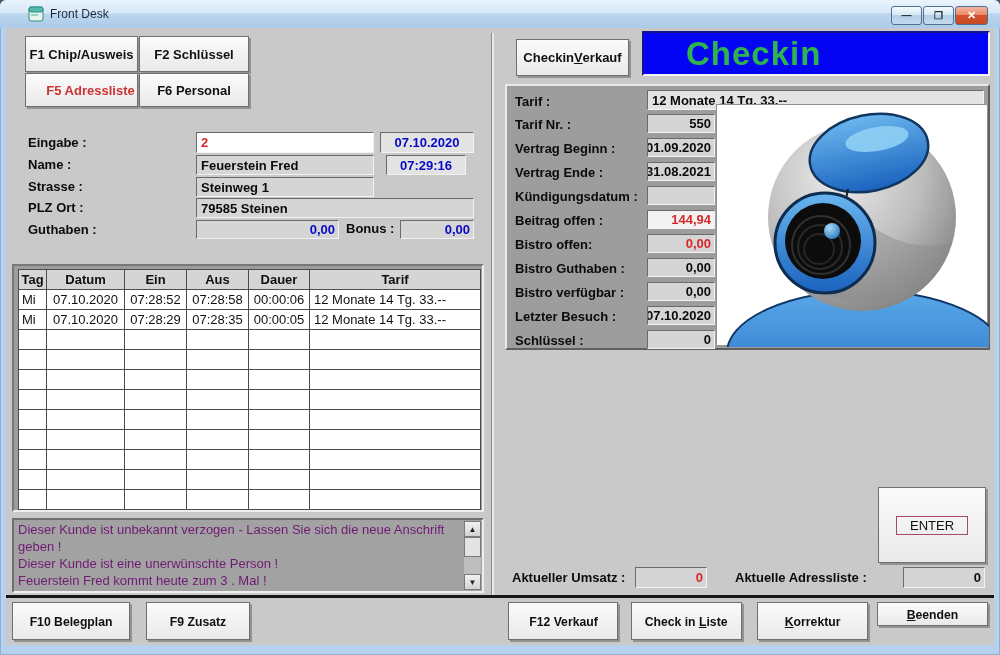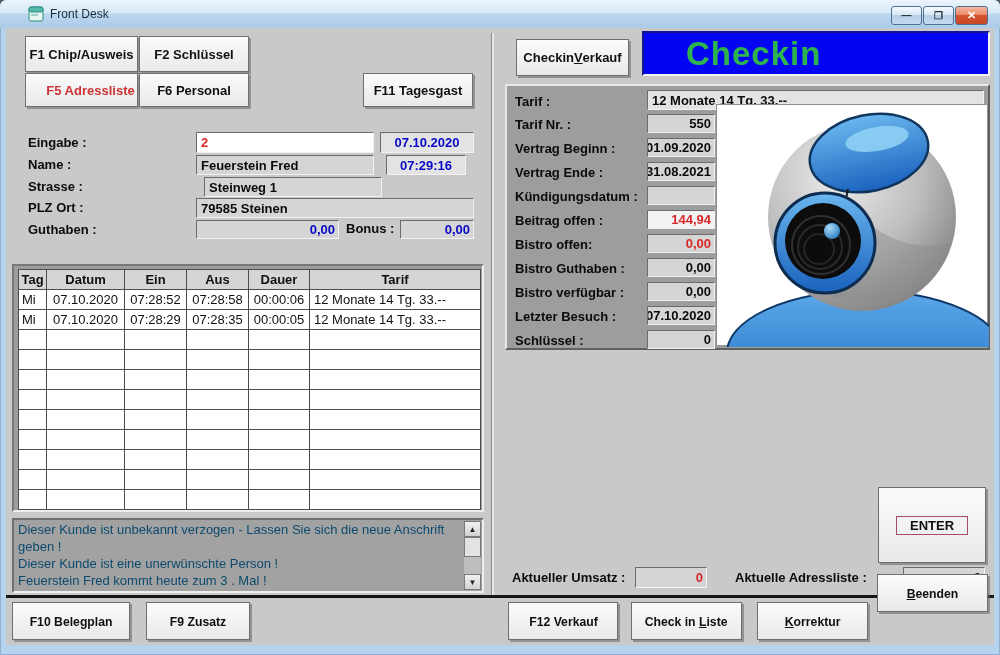--- a/index.html
+++ b/index.html
@@ -46,41 +46,41 @@
   .tbl-wrap th{ background:#d5d5d5; font-size:13px; font-weight:bold; }
   .tbl-wrap th, .tbl-wrap td{ border:1px solid #4c4c4c; height:20px; font-size:13px;
     color:#101010; background-clip:padding-box; text-align:center; overflow:hidden; white-space:nowrap; }
   .tbl-wrap td{ background:#ffffff; }
   .tbl-wrap td:first-child{ text-align:left; padding-left:3px; }
   .tbl-wrap td:last-child{ text-align:left; padding-left:4px; }
   
   .msgbox{ position:absolute; left:12px; top:518px; width:472px; height:75px;
     background:#a2a2a2; border:2px solid; border-color:#6f6f6f #eeeeee #eeeeee #6f6f6f; overflow:hidden; }
   .msg-lines{ position:absolute; left:4px; top:1px; right:22px; bottom:0; overflow:hidden; }
-  .msg-line{ font-size:13px; line-height:17px; color:#0c4a6e; white-space:nowrap; overflow:hidden; }
+  .msg-line{ font-size:13px; line-height:17px; color:#701a75; white-space:nowrap; overflow:hidden; }
   .msg-scroll{ position:absolute; top:1px; right:1px; bottom:1px; width:17px; background:#bdbdbd; }
   .sc-btn{ position:absolute; left:0; width:17px; height:16px; background:linear-gradient(#f2f2f2,#d2d2d2);
     border:1px solid #7a7a7a; font-size:8px; color:#222; display:flex; align-items:center; justify-content:center; }
   .sc-thumb{ position:absolute; left:0; top:16px; width:17px; height:20px;
     background:#e3e3e3; border:1px solid #7a7a7a; }
   
   .vdivider{ position:absolute; left:491px; top:33px; width:3px; height:562px;
     background:linear-gradient(to right,#8a8a8a 40%,#e9e9e9 40%); }
   .banner{ position:absolute; left:642px; top:31px; width:348px; height:45px; background:#0404f4;
     border:2px solid; border-color:#16168c #f2f2f2 #f2f2f2 #16168c;
     display:flex; align-items:center; }
   .banner span{ padding-left:42px; font-size:33px; font-weight:bold; color:#2eb44e; letter-spacing:1px; }
   .panel{ position:absolute; left:505px; top:84px; width:485px; height:266px; background:#9d9d9d;
     border:2px solid; border-color:#e9e9e9 #5f5f5f #5f5f5f #e9e9e9; }
   .p-lbl{ position:absolute; left:8px; font-size:13px; font-weight:bold; color:#0b0b0b; white-space:nowrap; }
   .p-field{ position:absolute; left:140px; width:68px; height:19px; }
   .webcam-box{ position:absolute; left:716px; top:104px; width:272px; height:242px;
     background:#ffffff; border:1px solid #8f8f8f; }
   .enter-btn{ position:absolute; left:878px; top:487px; width:108px; height:76px; }
-  .enter-btn span{ border:1px solid #a84870; padding:1px 13px; font-weight:bold; }
+  .enter-btn span{ border:1px solid #a84870; padding:1px 13px; font-weight:normal; }
   .hline{ position:absolute; left:6px; top:595px; width:988px; height:3px; background:#161616; }
   
 </style>
 </head>
 <body>
 
 <div class="window">
 
   <div class="titlebar">
     <svg class="app-icon" viewBox="0 0 16 16">
@@ -99,32 +99,31 @@
         <span>✕</span>
       </div>
   </div>
 
   <div class="client"></div>
 
   <div class="btn" style="left:25px;top:36px;width:113px;height:36px;">F1 Chip/Ausweis</div>
   <div class="btn" style="left:139px;top:36px;width:110px;height:36px;">F2 Schlüssel</div>
   <div class="btn red-label" style="left:25px;top:73px;width:113px;height:34px;padding-left:18px;">F5 Adressliste</div>
   <div class="btn" style="left:139px;top:73px;width:110px;height:34px;">F6 Personal</div>
-  <div class="btn" style="left:363px;top:73px;width:110px;height:34px;">F11 Tagesgast</div>
 
   <div class="lbl" style="left:28px;top:135px;">Eingabe :</div>
   <input class="field white" style="left: 196px; top: 132px; width: 178px; height: 21px; font-weight: bold; font-size: 13px;" value="2">
   <div class="field lite center blue" style="left:380px;top:132px;width:94px;height:21px;">07.10.2020</div>
 
   <div class="lbl" style="left:28px;top:157px;">Name :</div>
   <div class="field left" style="left:196px;top:155px;width:178px;height:20px;">Feuerstein Fred</div>
   <div class="field lite center blue" style="left:386px;top:155px;width:80px;height:20px;">07:29:16</div>
 
   <div class="lbl" style="left:28px;top:179px;">Strasse :</div>
-  <div class="field left" style="left:196px;top:177px;width:178px;height:20px;margin-left:8px;">Steinweg 1</div>
+  <div class="field left" style="left:196px;top:177px;width:178px;height:20px;">Steinweg 1</div>
 
   <div class="lbl" style="left:28px;top:200px;">PLZ Ort :</div>
   <div class="field left" style="left:196px;top:198px;width:278px;height:20px;">79585 Steinen</div>
 
   <div class="lbl" style="left:28px;top:222px;">Guthaben :</div>
   <div class="field right blue" style="left:196px;top:220px;width:143px;height:19px;">0,00</div>
   <div class="lbl" style="left:346px;top:221px;">Bonus :</div>
   <div class="field right blue" style="left:400px;top:220px;width:74px;height:19px;">0,00</div>
 
   <div class="tbl-wrap">
@@ -347,17 +346,17 @@
     </div>
   <div class="btn" style="left:508px;top:602px;width:110px;height:38px;">
       <span class="narrow">F12 Verkauf</span>
     </div>
   <div class="btn" style="left:631px;top:602px;width:111px;height:38px;">
       <span class="narrow">Check in <u>L</u>iste</span>
     </div>
   <div class="btn" style="left:757px;top:602px;width:111px;height:38px;">
       <span class="narrow"><u>K</u>orrektur</span>
     </div>
-  <div class="btn" style="left:877px;top:574px;width:111px;height:38px;">
+  <div class="btn" style="left:877px;top:602px;width:111px;height:24px;">
       <span class="narrow"><u>B</u>eenden</span>
     </div>
 
 </div>
 
 </body></html>

